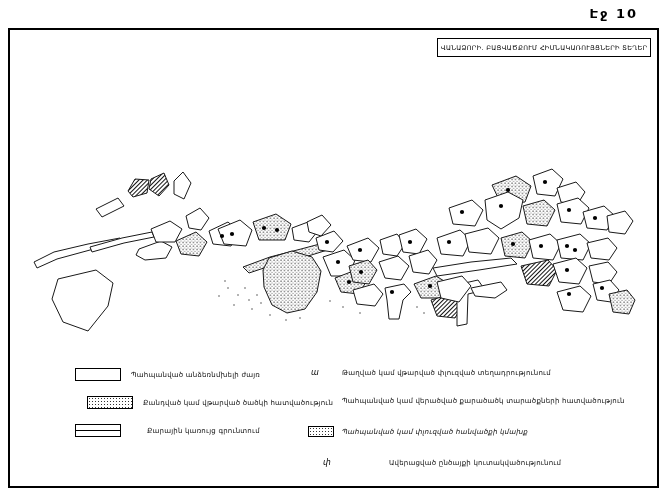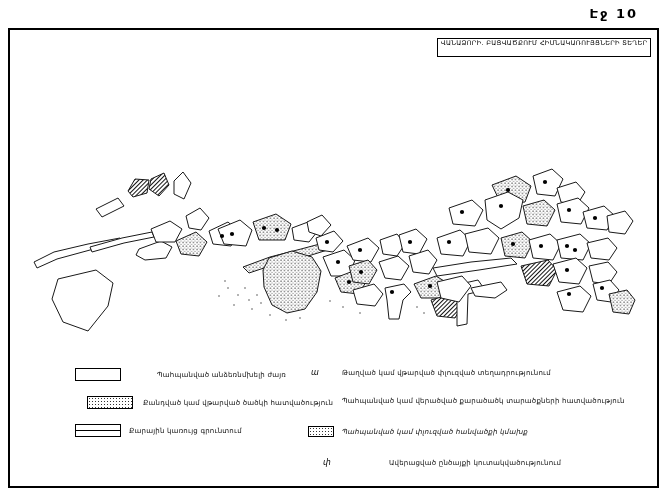--- a/index.html
+++ b/index.html
@@ -10,21 +10,21 @@
   .page-label{
     position:absolute;top:6px;right:34px;font-size:13px;font-weight:bold;
     letter-spacing:2px;color:#000;
   }
   .frame{
     position:absolute;left:8px;top:28px;width:651px;height:460px;
     border:2.5px solid #000;background:#fff;box-sizing:border-box;
   }
   .title-box{
     position:absolute;top:8px;right:6px;width:214px;height:19px;
-    border:1px solid #000;display:flex;align-items:flex-start;justify-content:center;
+    border:1px solid #000;display:flex;align-items:center;justify-content:center;
     box-sizing:border-box;background:#fff;z-index:3;
   }
   .title-box span{font-size:6.5px;letter-spacing:0.3px;white-space:nowrap;color:#000;}
   svg.plan{position:absolute;left:0;top:0;width:672px;height:498px;z-index:1;}
   .frag{stroke:#1a1a1a;stroke-width:1;fill:#fff;}
   .frag.stipple{fill:url(#stippleP);}
   .frag.hatch{fill:url(#hatchP);}
   .legend-row{position:absolute;display:flex;align-items:center;z-index:2;}
   .legend-label{font-size:7px;letter-spacing:0.2px;white-space:nowrap;color:#111;}
   .sym{box-sizing:border-box;border:1px solid #000;background:#fff;}
@@ -159,31 +159,31 @@
       <circle cx="343" cy="307" r="0.8" fill="#555"></circle>
       <circle cx="360" cy="313" r="0.8" fill="#555"></circle>
       <circle cx="417" cy="307" r="0.8" fill="#555"></circle>
       <circle cx="424" cy="313" r="0.8" fill="#555"></circle>
       <circle cx="300" cy="318" r="0.8" fill="#555"></circle>
       <circle cx="286" cy="320" r="0.8" fill="#555"></circle>
       <circle cx="270" cy="315" r="0.8" fill="#555"></circle>
     </g>
 </svg>
 
-<div class="legend-row" style="left:75px;top:368px;gap:26px;">
+<div class="legend-row" style="left:75px;top:368px;">
   <div class="sym big"></div>
   <div class="legend-label" style="margin-left:10px;">Պահպանված անձեռնմխելի ժայռ</div>
 </div>
 <div class="legend-row" style="left:75px;top:396px;margin-left:12px;">
   <div class="sym big stipple"></div>
   <div class="legend-label" style="margin-left:10px;">Քանդված կամ վթարված ծածկի հատվածություն</div>
 </div>
 <div class="legend-row" style="left:75px;top:424px;">
   <div class="sym big line"></div>
-  <div class="legend-label" style="margin-left:8px;">Քարային կառույց գրունտում</div>
+  <div class="legend-label" style="margin-left:26px;">Քարային կառույց գրունտում</div>
 </div>
 
 <div class="legend-row" style="left:308px;top:368px;">
   <div class="marker">ա</div>
   <div class="legend-label" style="margin-left:20px;">Թաղված կամ վթարված փլուզված տեղադրությունում</div>
 </div>
 <div class="legend-row" style="left:342px;top:397px;">
   <div class="legend-label">Պահպանված կամ վերածված քարածածկ տարածքների հատվածություն</div>
 </div>
 <div class="legend-row" style="left:308px;top:426px;font-style:italic;">

